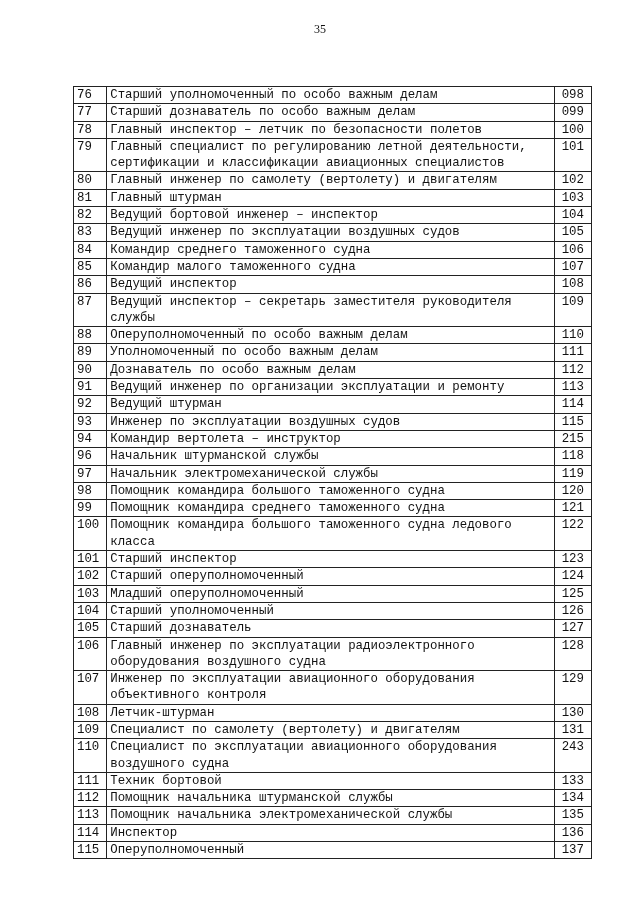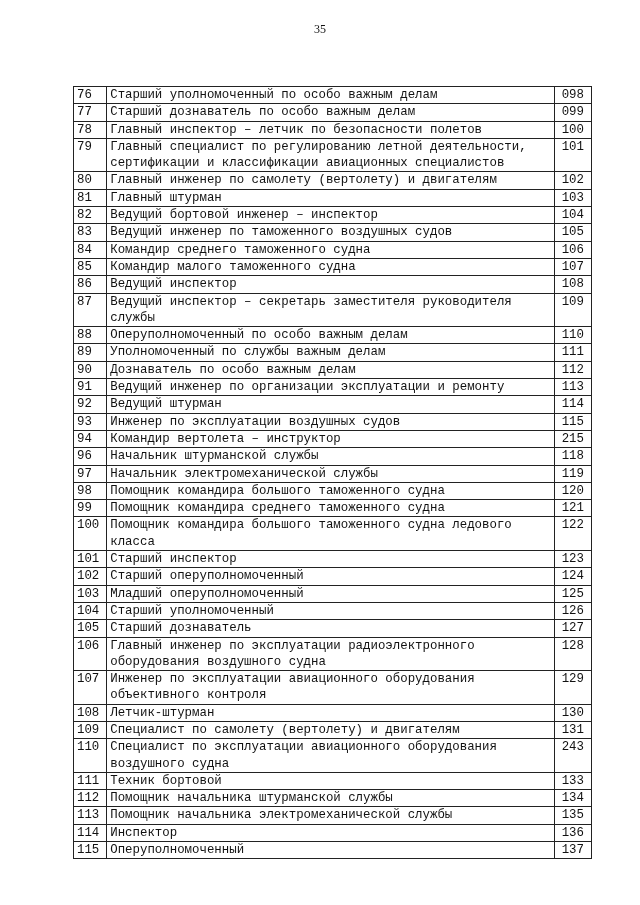--- a/index.html
+++ b/index.html
@@ -53,21 +53,21 @@
         <td class="title">Главный штурман</td>
         <td class="code">103</td>
       </tr>
       <tr>
         <td class="num">82</td>
         <td class="title">Ведущий бортовой инженер – инспектор</td>
         <td class="code">104</td>
       </tr>
       <tr>
         <td class="num">83</td>
-        <td class="title">Ведущий инженер по таможенного воздушных судов</td>
+        <td class="title">Ведущий инженер по эксплуатации воздушных судов</td>
         <td class="code">105</td>
       </tr>
       <tr>
         <td class="num">84</td>
         <td class="title">Командир среднего таможенного судна</td>
         <td class="code">106</td>
       </tr>
       <tr>
         <td class="num">85</td>
         <td class="title">Командир малого таможенного судна</td>
@@ -83,21 +83,21 @@
         <td class="title">Ведущий инспектор – секретарь заместителя руководителя службы</td>
         <td class="code">109</td>
       </tr>
       <tr>
         <td class="num">88</td>
         <td class="title">Оперуполномоченный по особо важным делам</td>
         <td class="code">110</td>
       </tr>
       <tr>
         <td class="num">89</td>
-        <td class="title">Уполномоченный по службы важным делам</td>
+        <td class="title">Уполномоченный по особо важным делам</td>
         <td class="code">111</td>
       </tr>
       <tr>
         <td class="num">90</td>
         <td class="title">Дознаватель по особо важным делам</td>
         <td class="code">112</td>
       </tr>
       <tr>
         <td class="num">91</td>
         <td class="title">Ведущий инженер по организации эксплуатации и ремонту</td>

